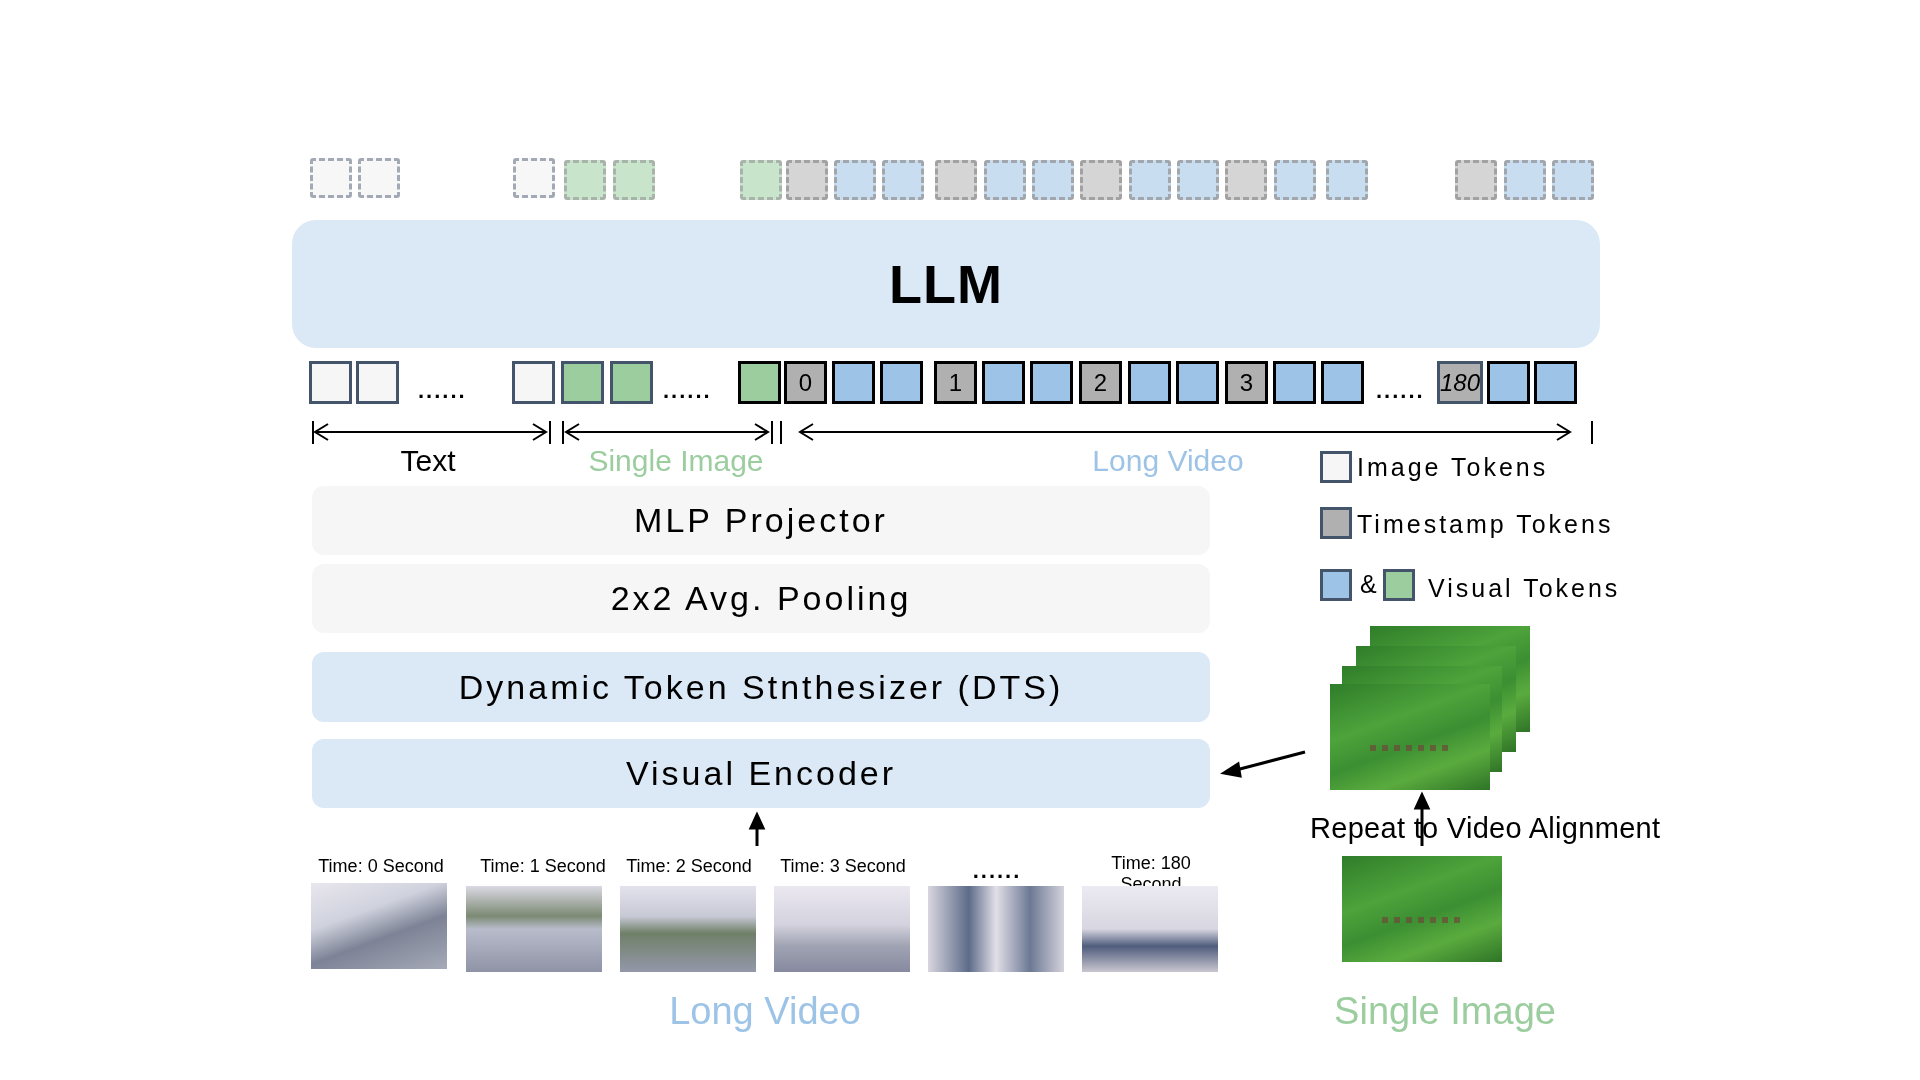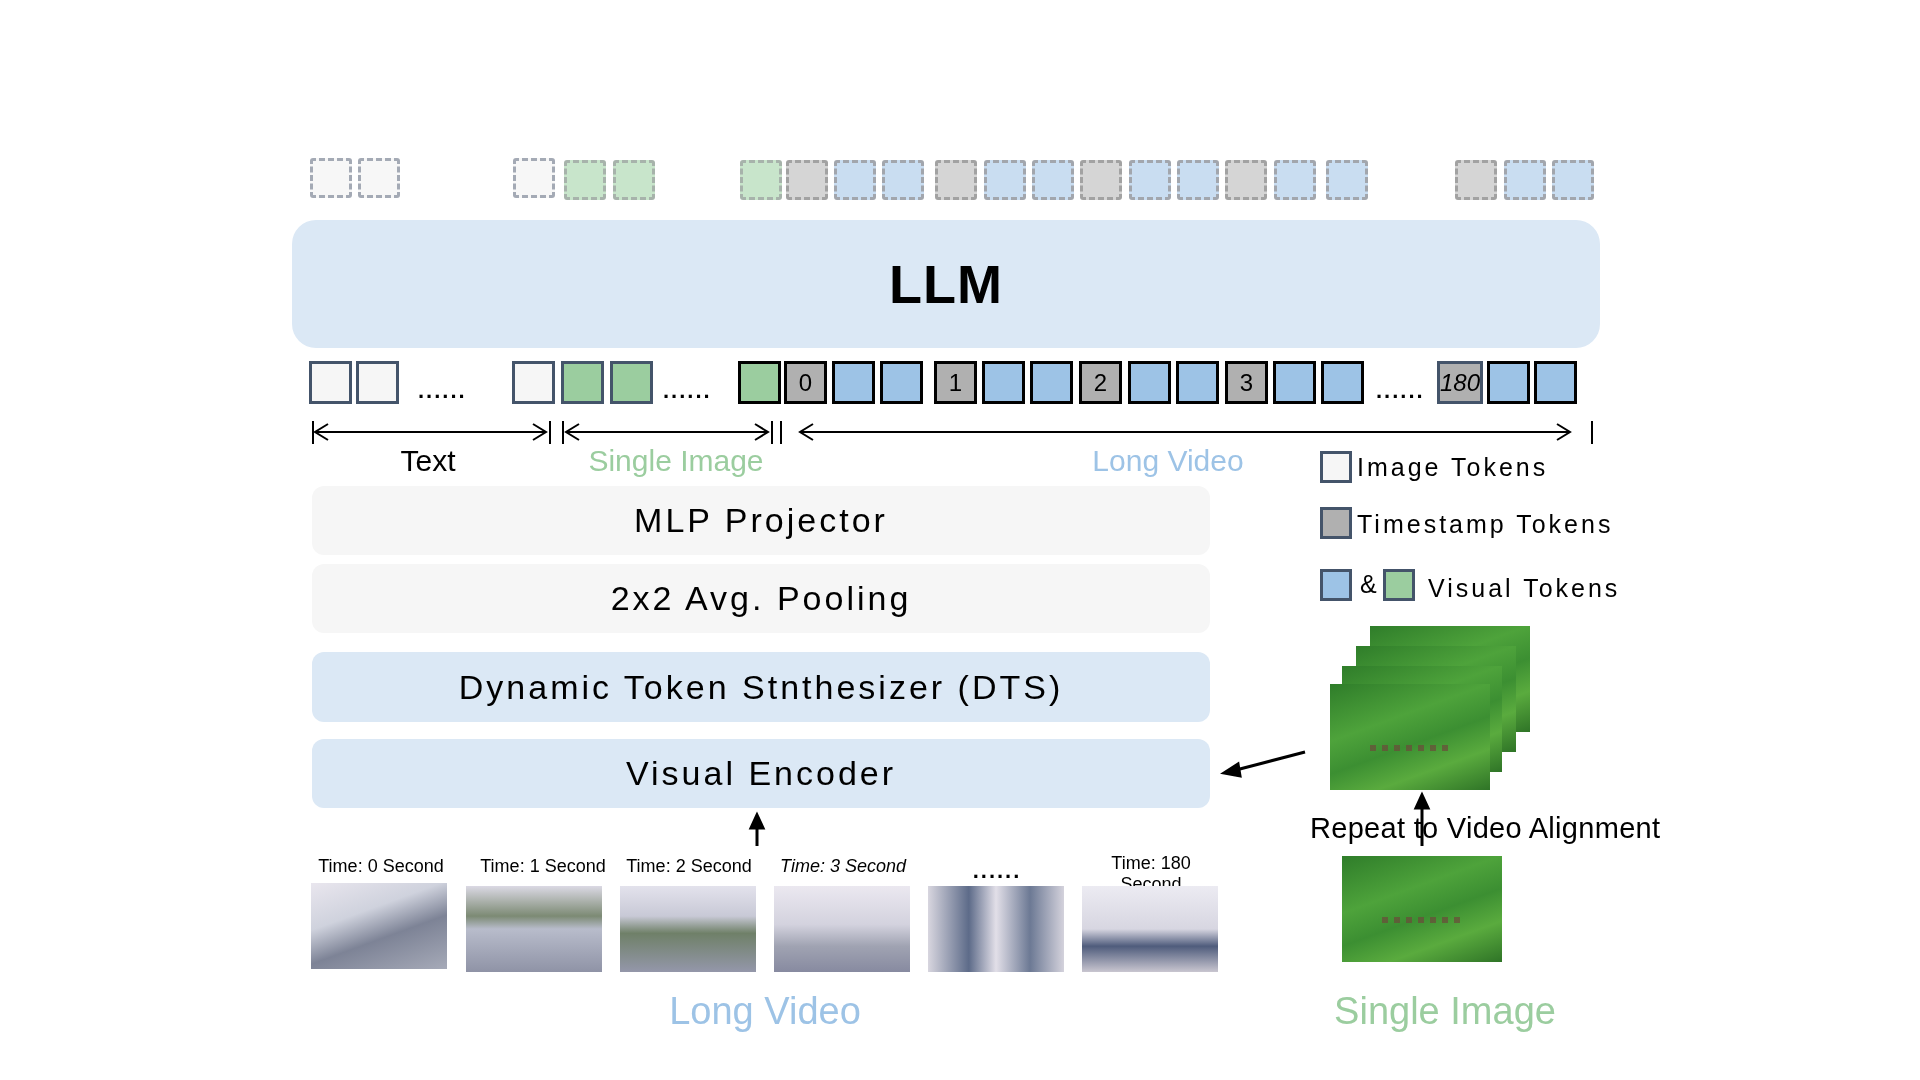--- a/index.html
+++ b/index.html
@@ -192,21 +192,21 @@
 <div>
   <div class="frame-label" style="left:311px;top:856px;">Time: 0 Second</div>
   <div class="thumb" style="left:311px;top:883px;height:86px;background:linear-gradient(160deg,#e9e6ee 0%,#cfd2dd 35%,#7d8396 60%,#a6aab8 100%);"></div>
 
   <div class="frame-label" style="left:465px;top:856px;margin-left:8px;">Time: 1 Second</div>
   <div class="thumb" style="left:466px;top:886px;background:linear-gradient(180deg,#dbd9e4 0%,#7c8a74 35%,#b8bccb 50%,#8f93a6 100%);"></div>
 
   <div class="frame-label" style="left:619px;top:856px;text-align:center;">Time: 2 Second</div>
   <div class="thumb" style="left:620px;top:886px;background:linear-gradient(180deg,#e3e2ec 0%,#c8c9d6 35%,#6f8068 55%,#9497aa 100%);"></div>
 
-  <div class="frame-label" style="left:773px;top:856px;font-style:italic;">Time: 3 Second</div>
+  <div class="frame-label" style="left:773px;top:856px;">Time: 3 Second</div>
   <div class="thumb" style="left:774px;top:886px;background:linear-gradient(180deg,#ebe8f0 0%,#d3d2de 45%,#a0a3b2 70%,#878aa0 100%);"></div>
 
   <div class="frame-label" style="left:927px;top:858px;font-size:22px;font-weight:bold;letter-spacing:2px;">......</div>
   <div class="thumb" style="left:928px;top:886px;background:linear-gradient(90deg,#d8d6df 0%,#5d6b89 30%,#e2dfe8 50%,#6c7994 75%,#d4d2dc 100%);"></div>
 
   <div class="frame-label" style="left:1081px;top:853px;">Time: 180 Second</div>
   <div class="thumb" style="left:1082px;top:886px;background:linear-gradient(180deg,#ecebf2 0%,#d7d6e1 50%,#4f5c7c 70%,#c9c6d0 100%);"></div>
 </div>
 
 <div class="big-label" style="left:620px;top:990px;width:290px;color:#9dc3e6;">Long Video</div>

